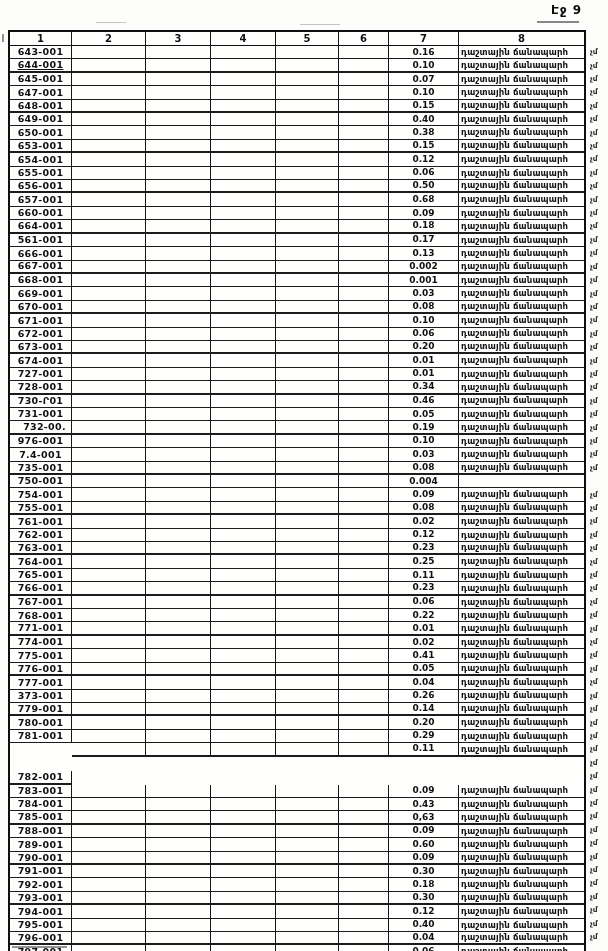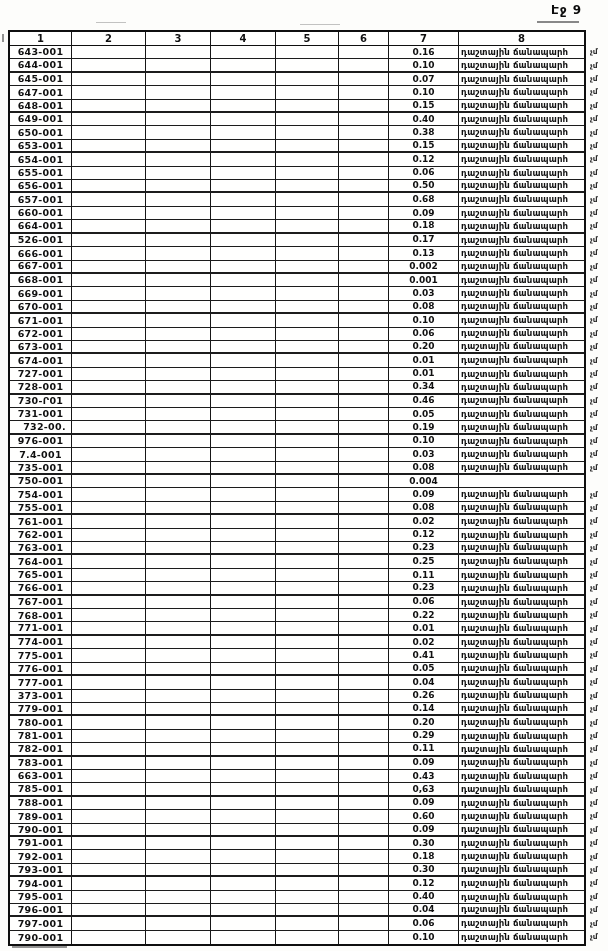--- a/index.html
+++ b/index.html
@@ -81,21 +81,21 @@
       <div class="cell hcell">7</div>
       <div class="cell hcell">8</div>
       <div class="cell id">643-001</div>
       <div class="cell empty"></div>
       <div class="cell empty"></div>
       <div class="cell empty"></div>
       <div class="cell empty"></div>
       <div class="cell empty"></div>
       <div class="cell val">0.16</div>
       <div class="cell road">դաշտային ճանապարհ</div>
-      <div class="cell id" style="border-bottom-width: 2px;">644-001</div>
+      <div class="cell id" style="border-bottom-width: 2px; text-decoration: underline;">644-001</div>
       <div class="cell empty" style="border-bottom-width: 2px;"></div>
       <div class="cell empty" style="border-bottom-width: 2px;"></div>
       <div class="cell empty" style="border-bottom-width: 2px;"></div>
       <div class="cell empty" style="border-bottom-width: 2px;"></div>
       <div class="cell empty" style="border-bottom-width: 2px;"></div>
       <div class="cell val" style="border-bottom-width: 2px;">0.10</div>
       <div class="cell road" style="border-bottom-width: 2px;">դաշտային ճանապարհ</div>
       <div class="cell id">645-001</div>
       <div class="cell empty"></div>
       <div class="cell empty"></div>
@@ -185,21 +185,21 @@
       <div class="cell val">0.09</div>
       <div class="cell road">դաշտային ճանապարհ</div>
       <div class="cell id" style="border-bottom-width: 2px;">664-001</div>
       <div class="cell empty" style="border-bottom-width: 2px;"></div>
       <div class="cell empty" style="border-bottom-width: 2px;"></div>
       <div class="cell empty" style="border-bottom-width: 2px;"></div>
       <div class="cell empty" style="border-bottom-width: 2px;"></div>
       <div class="cell empty" style="border-bottom-width: 2px;"></div>
       <div class="cell val" style="border-bottom-width: 2px;">0.18</div>
       <div class="cell road" style="border-bottom-width: 2px;">դաշտային ճանապարհ</div>
-      <div class="cell id">526-001</div>
+      <div class="cell id">561-001</div>
       <div class="cell empty"></div>
       <div class="cell empty"></div>
       <div class="cell empty"></div>
       <div class="cell empty"></div>
       <div class="cell empty"></div>
       <div class="cell val">0.17</div>
       <div class="cell road">դաշտային ճանապարհ</div>
       <div class="cell id">666-001</div>
       <div class="cell empty"></div>
       <div class="cell empty"></div>
@@ -489,37 +489,37 @@
       <div class="cell val">0.20</div>
       <div class="cell road">դաշտային ճանապարհ</div>
       <div class="cell id">781-001</div>
       <div class="cell empty"></div>
       <div class="cell empty"></div>
       <div class="cell empty"></div>
       <div class="cell empty"></div>
       <div class="cell empty"></div>
       <div class="cell val">0.29</div>
       <div class="cell road">դաշտային ճանապարհ</div>
-      <div class="cell id" style="border-bottom-width: 2px;">782-001</div>
+      <div class="cell id" style="border-bottom-width: 2px; margin-top: 28px;">782-001</div>
       <div class="cell empty" style="border-bottom-width: 2px;"></div>
       <div class="cell empty" style="border-bottom-width: 2px;"></div>
       <div class="cell empty" style="border-bottom-width: 2px;"></div>
       <div class="cell empty" style="border-bottom-width: 2px;"></div>
       <div class="cell empty" style="border-bottom-width: 2px;"></div>
       <div class="cell val" style="border-bottom-width: 2px;">0.11</div>
       <div class="cell road" style="border-bottom-width: 2px;">դաշտային ճանապարհ</div>
       <div class="cell id">783-001</div>
       <div class="cell empty"></div>
       <div class="cell empty"></div>
       <div class="cell empty"></div>
       <div class="cell empty"></div>
       <div class="cell empty"></div>
       <div class="cell val">0.09</div>
       <div class="cell road">դաշտային ճանապարհ</div>
-      <div class="cell id">663-001</div>
+      <div class="cell id">784-001</div>
       <div class="cell empty"></div>
       <div class="cell empty"></div>
       <div class="cell empty"></div>
       <div class="cell empty"></div>
       <div class="cell empty"></div>
       <div class="cell val">0.43</div>
       <div class="cell road">դաշտային ճանապարհ</div>
       <div class="cell id" style="border-bottom-width: 2px;">785-001</div>
       <div class="cell empty" style="border-bottom-width: 2px;"></div>
       <div class="cell empty" style="border-bottom-width: 2px;"></div>

